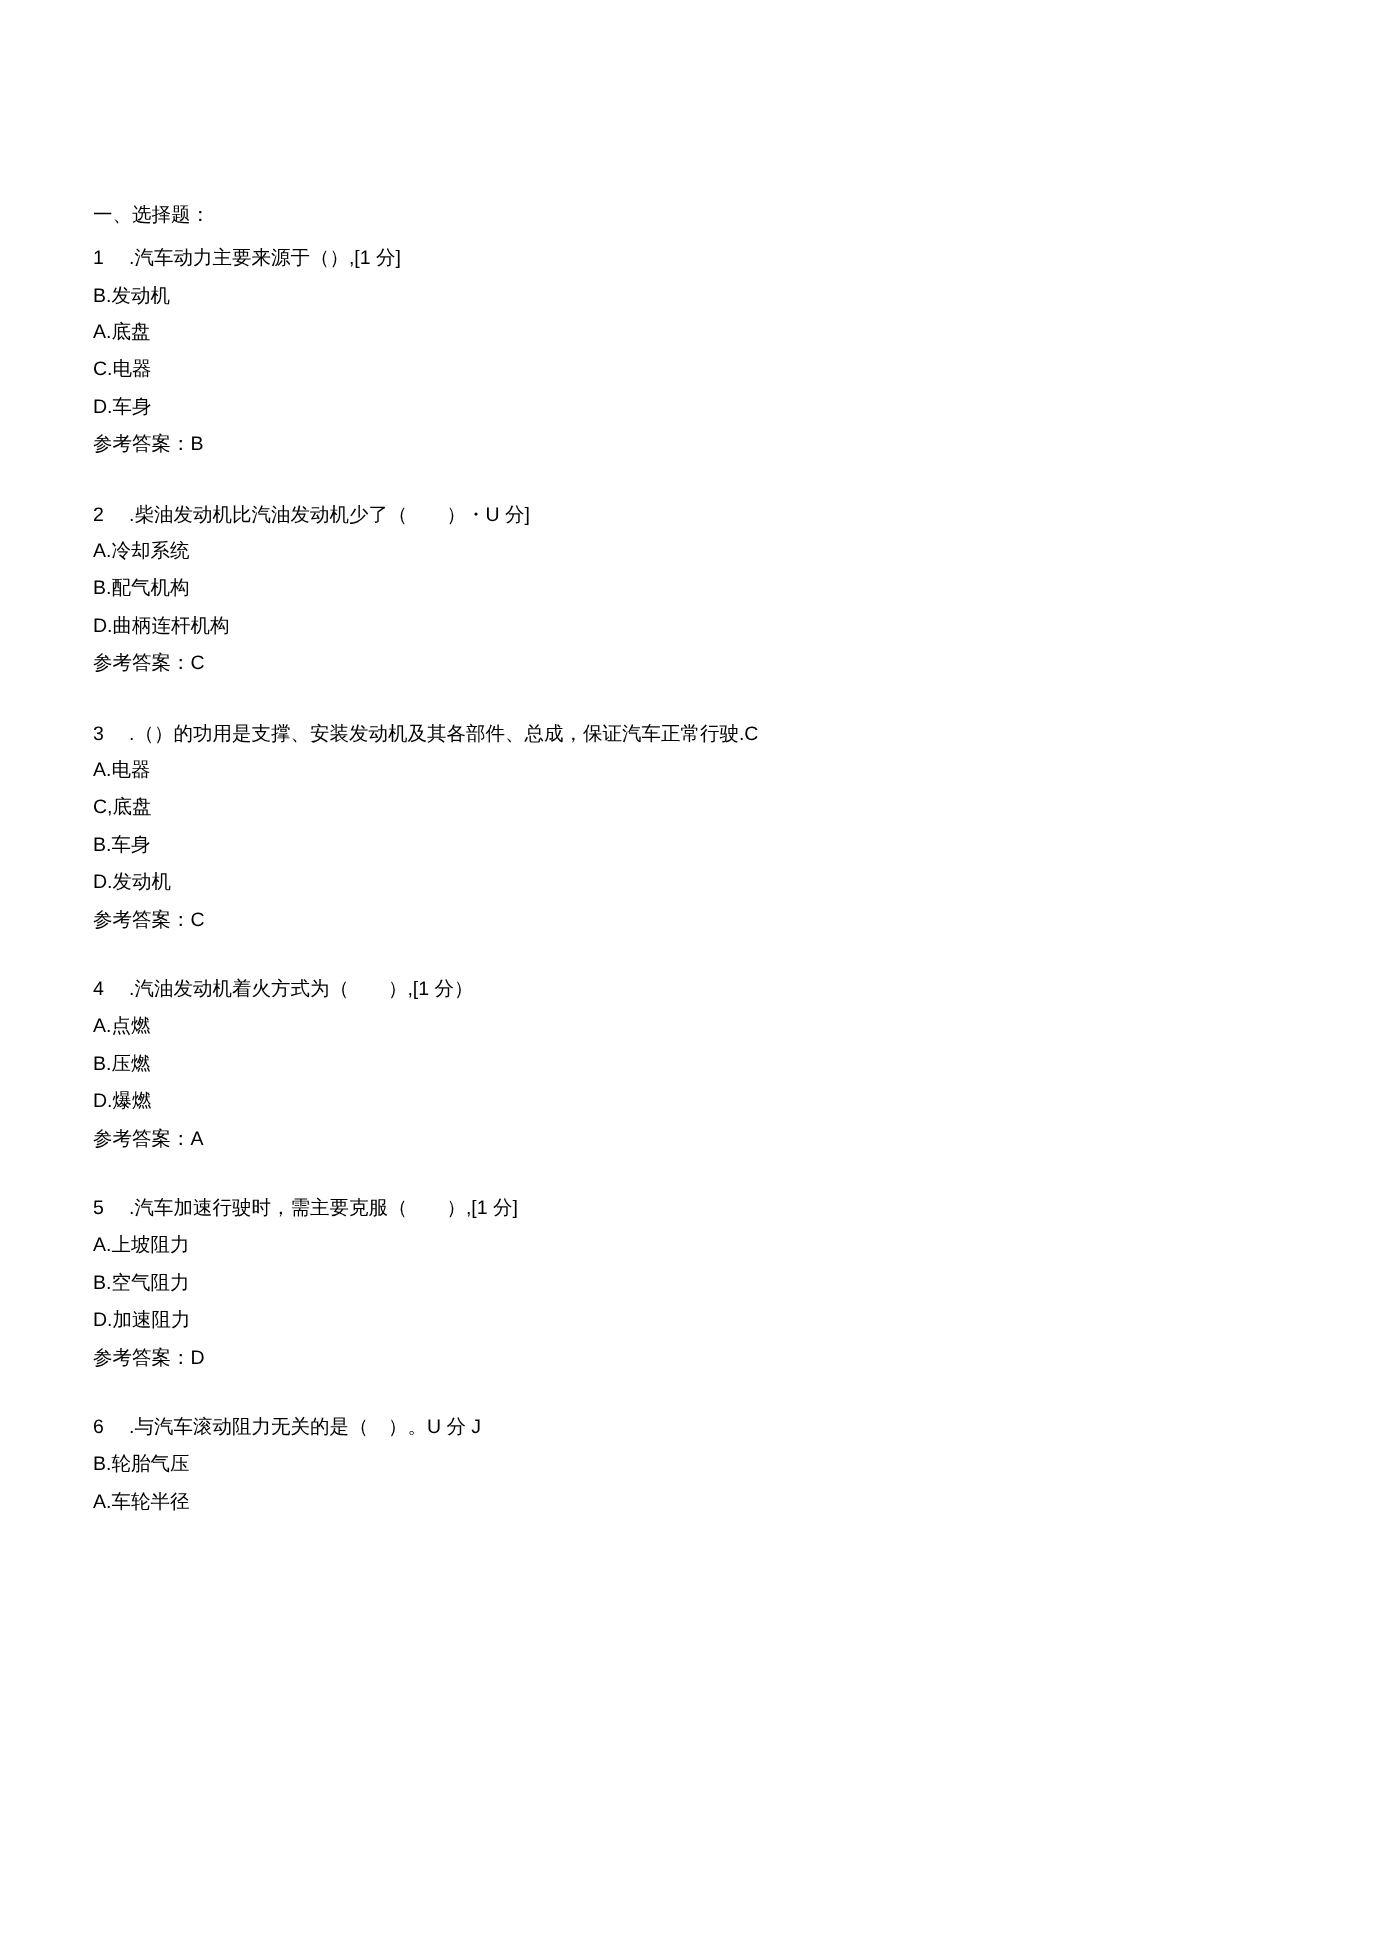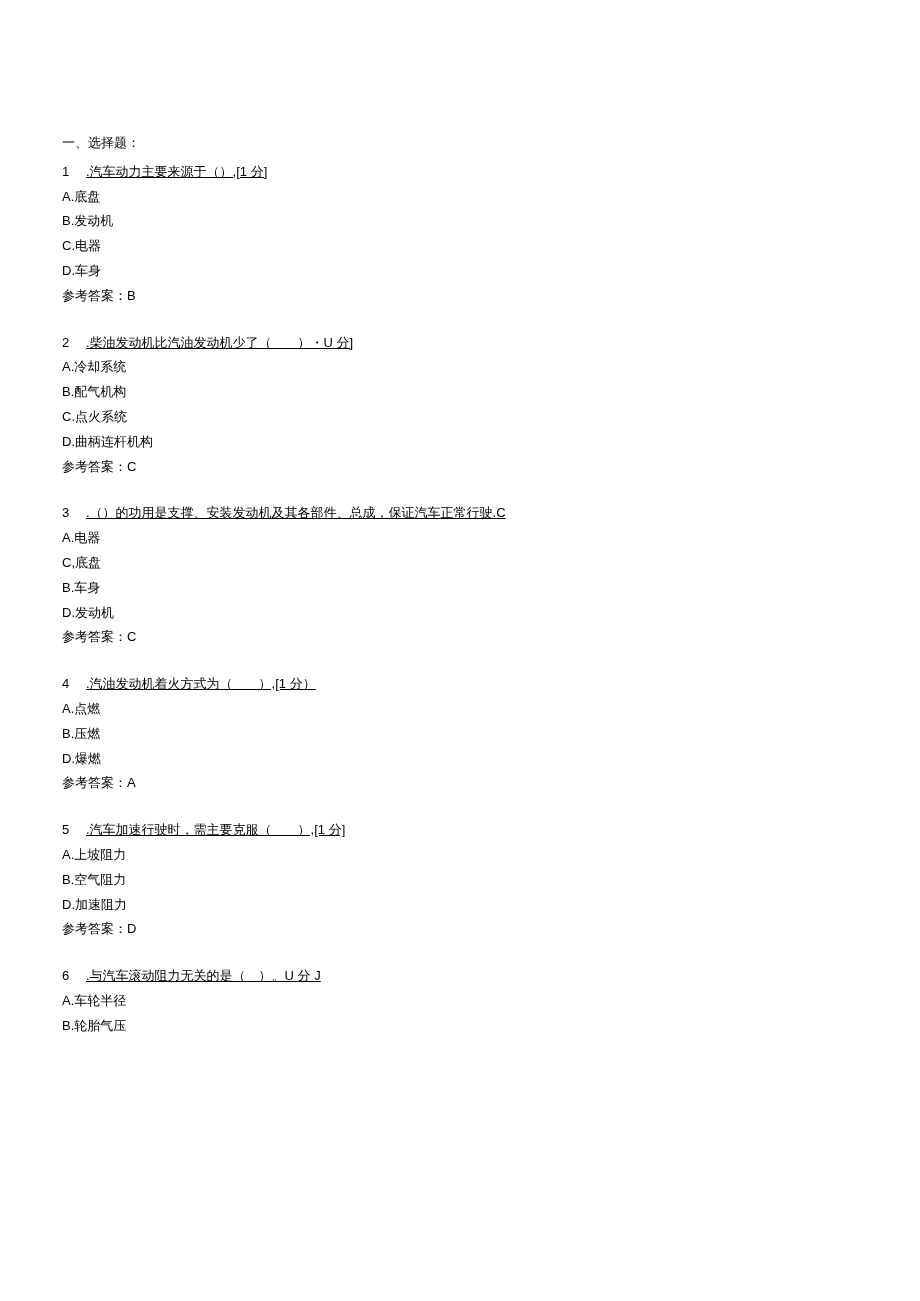--- a/index.html
+++ b/index.html
@@ -25,21 +25,20 @@
     margin-top: 4px;
     margin-bottom: 4px;
     display: flex;
     gap: 14px;
   }
   .question-stem .num {
     min-width: 10px;
   }
   .question-stem .text {
     flex: 1;
-    text-decoration: underline;
   }
   .option {
     margin-bottom: 4px;
   }
   .answer {
     margin-bottom: 4px;
   }
   .gap {
     height: 18px;
   }
@@ -48,34 +47,33 @@
 <body>
 
 <div class="page">
 
   <div class="section-title">一、选择题：</div>
 
   <div class="question-stem">
     <span class="num">1</span>
     <span class="text">.汽车动力主要来源于（）,[1 分]</span>
   </div>
+  <div class="option">B.发动机</div>
   <div class="option">A.底盘</div>
-  <div class="option">B.发动机</div>
   <div class="option">C.电器</div>
   <div class="option">D.车身</div>
   <div class="answer">参考答案：B</div>
   <div class="gap"></div>
 
   <div class="question-stem">
     <span class="num">2</span>
     <span class="text">.柴油发动机比汽油发动机少了（　　）・U 分]</span>
   </div>
   <div class="option">A.冷却系统</div>
   <div class="option">B.配气机构</div>
-  <div class="option">C.点火系统</div>
   <div class="option">D.曲柄连杆机构</div>
   <div class="answer">参考答案：C</div>
   <div class="gap"></div>
 
   <div class="question-stem">
     <span class="num">3</span>
     <span class="text">.（）的功用是支撑、安装发动机及其各部件、总成，保证汽车正常行驶.C</span>
   </div>
   <div class="option">A.电器</div>
   <div class="option">C,底盘</div>
@@ -101,16 +99,16 @@
   <div class="option">A.上坡阻力</div>
   <div class="option">B.空气阻力</div>
   <div class="option">D.加速阻力</div>
   <div class="answer">参考答案：D</div>
   <div class="gap"></div>
 
   <div class="question-stem">
     <span class="num">6</span>
     <span class="text">.与汽车滚动阻力无关的是（　）。U 分 J</span>
   </div>
+  <div class="option">B.轮胎气压</div>
   <div class="option">A.车轮半径</div>
-  <div class="option">B.轮胎气压</div>
 
 </div>
 
 </body></html>

